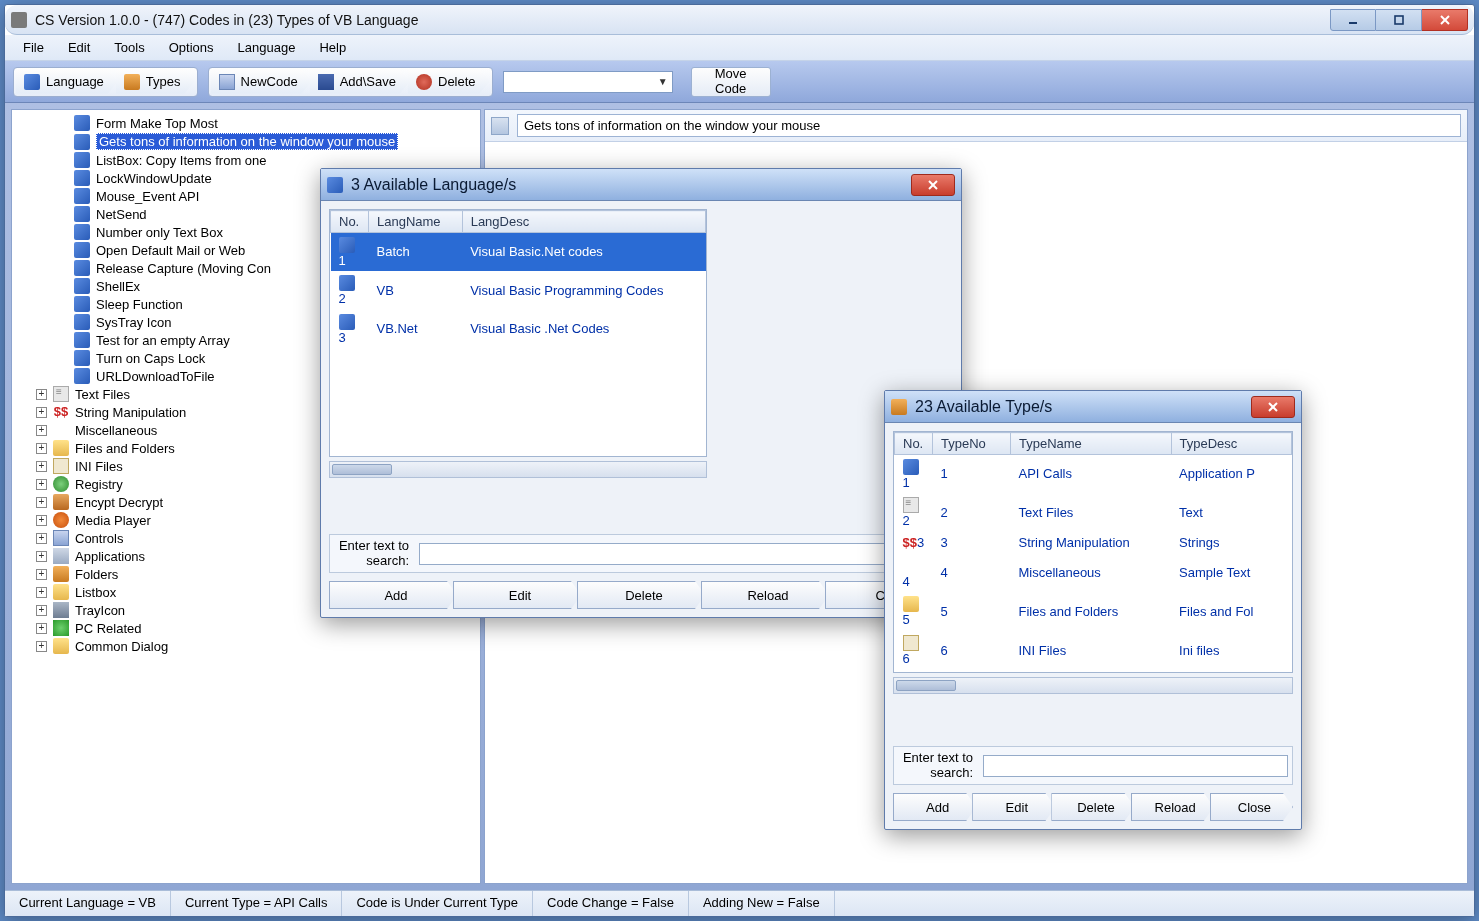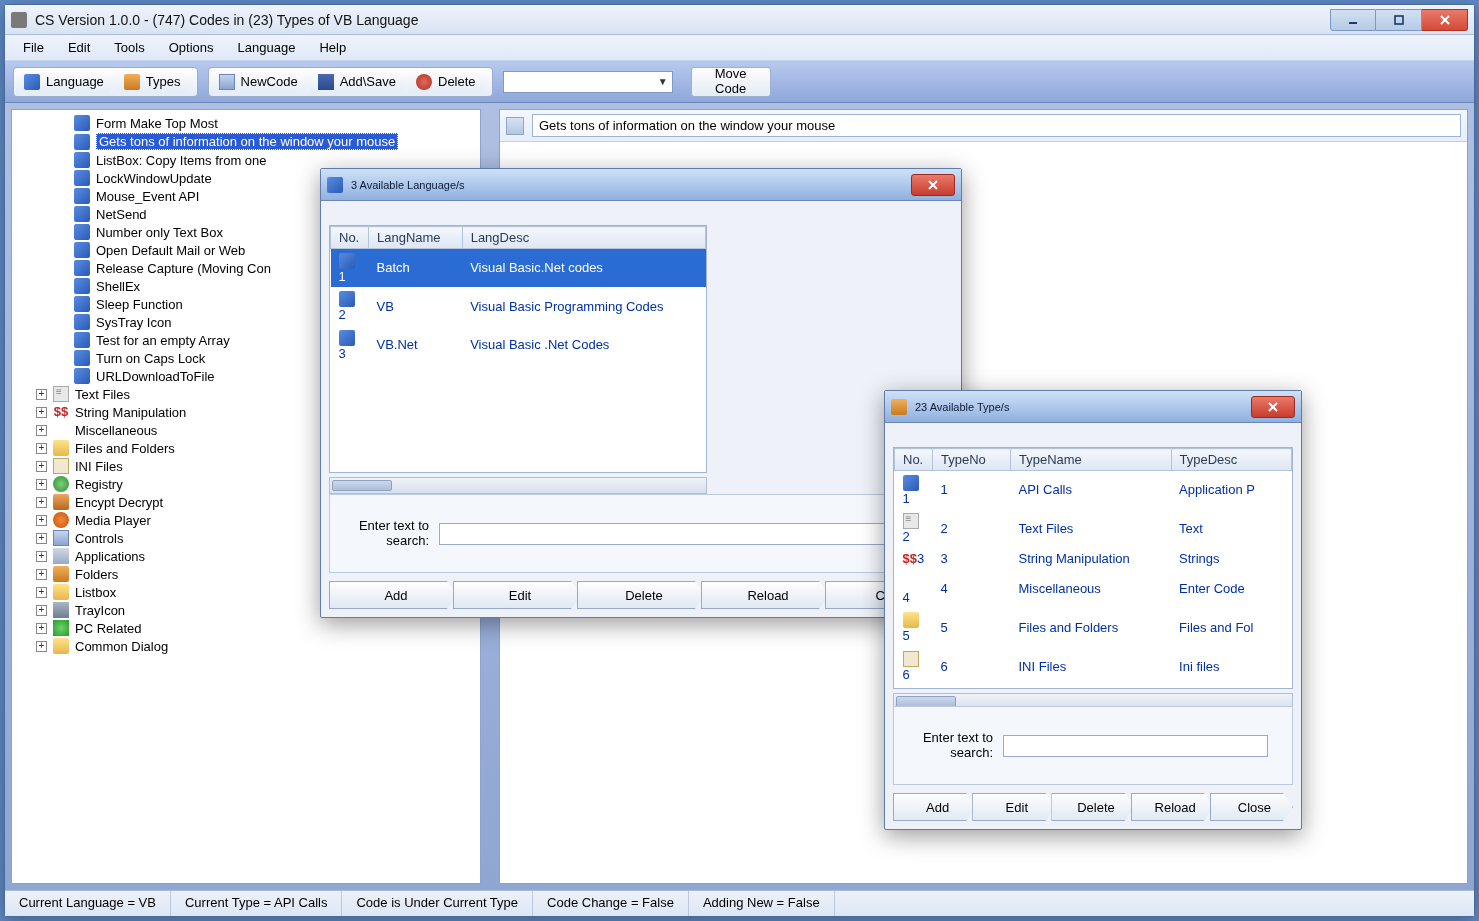--- a/index.html
+++ b/index.html
@@ -11,20 +11,21 @@
   border: 1px solid #4a6a9a; border-radius: 3px;
   box-shadow: 0 4px 20px rgba(0,0,0,.35);
 }
 .main { left: 4px; top: 4px; width: 1471px; height: 913px; }
 
 .titlebar {
   height: 30px;
   background: linear-gradient(#f0f4fb, #d8e3f3);
   display: flex; align-items: center; padding: 0 6px; gap: 8px;
   border-bottom: 1px solid #a8bdd9;
+  border-radius: 12px;
 }
 .titlebar .app-icon { width: 16px; height: 16px; background: #7a7a7a; border-radius: 2px; }
 .titlebar .title { flex: 1; color: #111; font-size: 14px; }
 .win-controls { display: flex; gap: 0; }
 .win-btn {
   width: 46px; height: 22px; display: flex; align-items: center; justify-content: center;
   background: linear-gradient(#d2e0f2, #b6cbe6); border: 1px solid #7b98c4; border-left: none;
   cursor: pointer;
 }
 .win-btn:first-child { border-left: 1px solid #7b98c4; border-radius: 0 0 0 3px;}
@@ -64,21 +65,21 @@
   border: 1px solid #9cb1d2; border-radius: 3px;
   display: flex; align-items: center; justify-content: center;
   font-size: 12px; line-height: 1.1; text-align:center; cursor:pointer;
   margin-left: 8px;
 }
 
 
 .content {
   display:flex; height: calc(100% - 30px - 26px - 42px - 26px);
   background: linear-gradient(#aebfe3,#8fa6d3);
-  padding: 6px; gap: 18px;
+  padding: 6px; gap: 3px;
 }
 .tree-pane, .right-pane { background:#fff; border:1px solid #8ca3cd; }
 .tree-pane { width: 470px; overflow:auto; padding: 4px 2px; }
 .right-pane { flex:1; display:flex; flex-direction:column; overflow:hidden;}
 
 .hdr-line {
   display:flex; align-items:center; gap:8px;
   padding: 4px 6px; border-bottom: 1px solid #c2d0e6;
   background: linear-gradient(#f3f7fd,#e7eef9);
 }
@@ -126,51 +127,51 @@
 
 .dialog {
   position:absolute; background:#eef2f8; border:1px solid #5f7bab;
   box-shadow: 0 6px 24px rgba(0,0,0,.4); border-radius:2px;
 }
 .dlg-title {
   height: 32px; background: linear-gradient(#cfe1f8,#8fb0df);
   display:flex; align-items:center; padding:0 6px; gap:8px;
   border-bottom:1px solid #6a86b2;
 }
-.dlg-title .t { flex:1; color:#0a1a33; font-size:11px;}
+.dlg-title .t { flex:1; color:#0a1a33; font-size:16px;}
 .dlg-close {
   width:44px; height:22px; background:linear-gradient(#e97a6a,#c83d2d);
   border:1px solid #9e2a1d; border-radius:3px;
   display:flex;align-items:center;justify-content:center; cursor:pointer;
 }
 .dlg-close svg{stroke:#fff;width:12px;height:12px;}
 
 .dlg-body { padding: 8px; }
 .grid {
-  border:1px solid #a2b5d1; background:#fff; overflow:auto;margin-top:16px;
+  border:1px solid #a2b5d1; background:#fff; overflow:auto;
 }
 .grid table{ width:100%; border-collapse:collapse;}
 .grid th {
   background:linear-gradient(#f4f7fc,#dde6f3); border:1px solid #b3c3db;
   padding:3px 8px; text-align:left; font-weight:normal; color:#2a3a55;
 }
 .grid td { padding:3px 8px; border-bottom:1px solid transparent; color:#0030a8;}
 .grid tr.sel td{ background:#2a6bd4; color:#fff;}
 .grid tr.sel td:first-child{color:#fff;}
 .grid td:first-child{width:38px;}
 .grid .ic-cell{width:16px;height:16px;display:inline-block;vertical-align:middle;margin-right:2px;}
 
 .side-panel { position:absolute; right:10px; top:46px; width:220px;}
 .side-panel label{ display:block; margin:4px 0 2px; color:#222;}
 .side-panel input, .side-panel .ro {
   width:100%; height:22px; border:1px solid #8ea6c9; padding:2px 4px; background:#fff;
 }
 .side-panel .ro{ color:#0033bb;}
 
-.search-row { margin-top:10px; display:flex; align-items:center; gap:10px; border:1px solid #bccadd; padding:24px; background:#f4f7fc;}
+.search-row { margin-top:10px; display:flex; align-items:center; gap:10px; border:1px solid #bccadd; padding:4px; background:#f4f7fc;}
 .search-row span{ width:75px; text-align:right; line-height:1.1;}
 .search-row input{ flex:1; height:22px; border:1px solid #95abc9; padding:2px 4px;}
 
 .btn-row { display:flex; margin-top:8px; }
 .btn-row button{
   flex:1; height:28px; background:linear-gradient(#fdfdfd,#e2e9f4);
   border:1px solid #96aaca; cursor:pointer;
   clip-path: polygon(0 0, calc(100% - 10px) 0, 100% 50%, calc(100% - 10px) 100%, 0 100%);
   margin-right:-4px; padding-left:6px;
 }
@@ -534,21 +535,21 @@
             <tr>
               <td><span class="dollar">$$</span>3</td>
               <td>3</td>
               <td>String Manipulation</td>
               <td>Strings</td>
             </tr>
             <tr>
               <td><span class="ic-cell ic-ss"><span style="background:#d03030"></span><span style="background:#30a030"></span><span style="background:#3060c0"></span><span style="background:#d0a020"></span></span>4</td>
               <td>4</td>
               <td>Miscellaneous</td>
-              <td>Enter Code</td>
+              <td>Sample Text</td>
             </tr>
             <tr>
               <td><span class="ic-cell ic-fold"></span>5</td>
               <td>5</td>
               <td>Files and Folders</td>
               <td>Files and Fol</td>
             </tr>
             <tr>
               <td><span class="ic-cell ic-ini"></span>6</td>
               <td>6</td>

